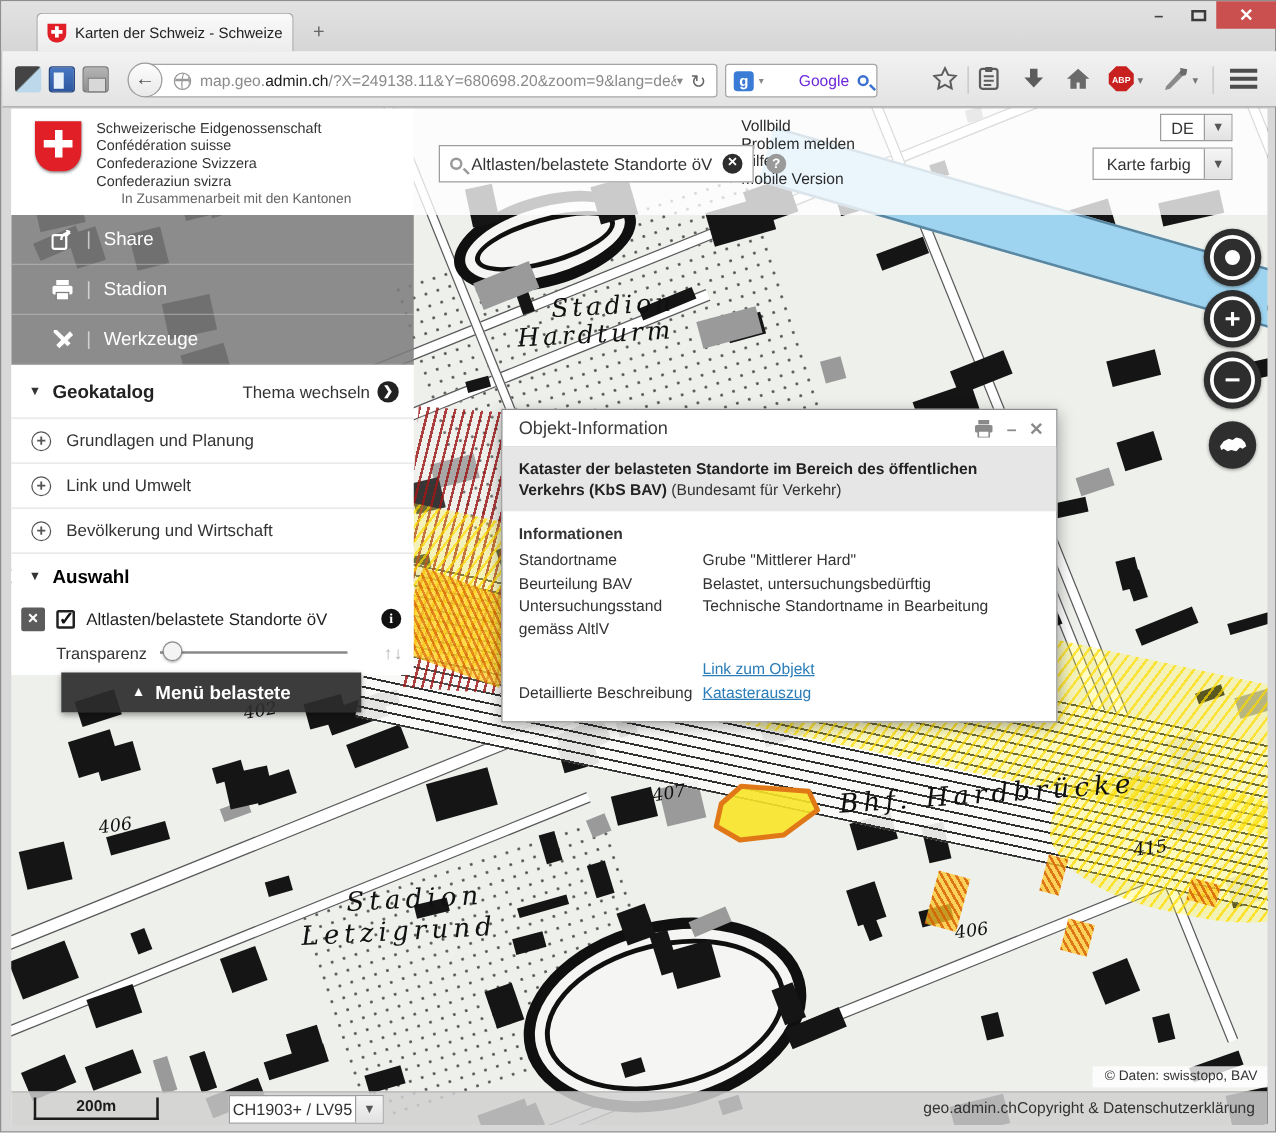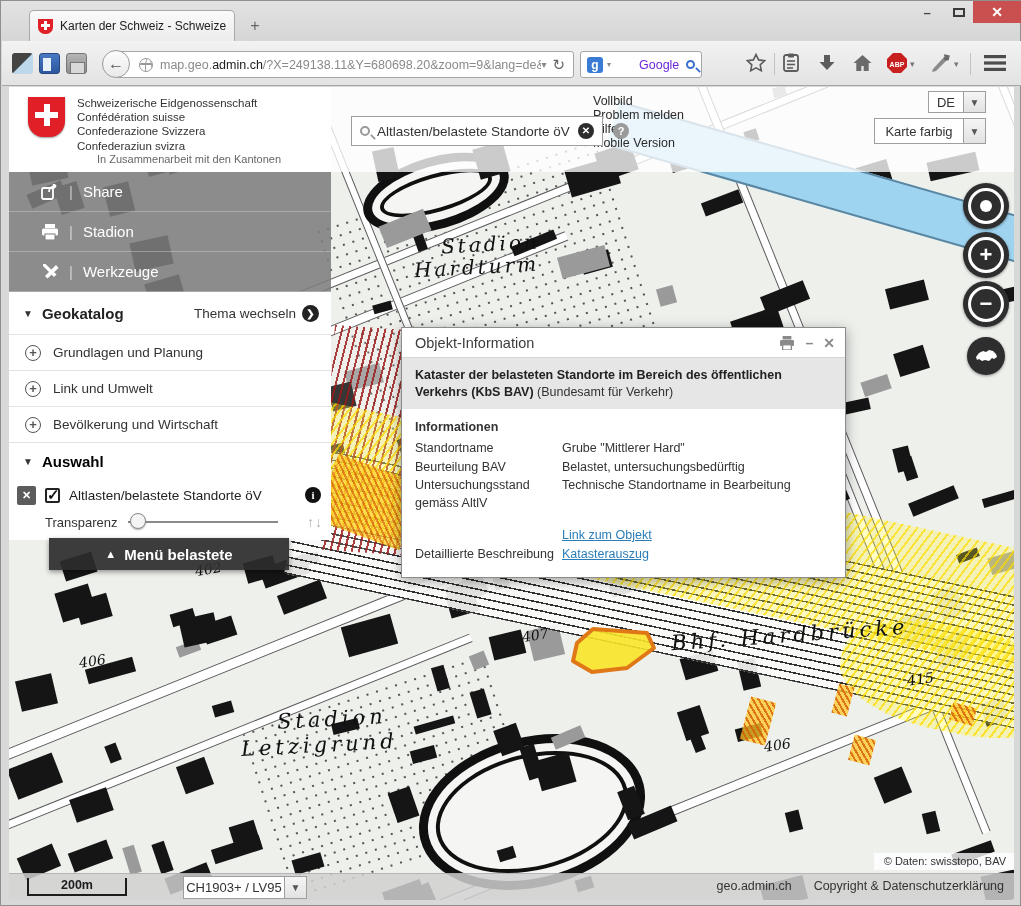--- a/index.html
+++ b/index.html
@@ -177,21 +177,21 @@
   .zglyph { font-size:22px; line-height:1; }
   #ctrl-ch   { left:958px; top:250px; width:38px; height:38px; display:flex; align-items:center; justify-content:center; }
 
   
   #bottombar { position:absolute; left:0; top:786px; width:1005px; height:27px; background:rgba(208,208,208,.85);
                border-top:1px solid rgba(160,160,160,.6); }
   #scalebar { position:absolute; left:18px; top:4px; width:100px; height:18px;
               border-left:2px solid #1c1c1c; border-right:2px solid #1c1c1c; border-bottom:2px solid #1c1c1c; }
   #scalebar span { position:absolute; width:100%; text-align:center; top:0px; font-size:12.5px; font-weight:bold; color:#1c1c1c; }
   #proj-select { position:absolute; left:174px; top:2px; width:124px; height:23px; }
-  #footlinks { position:absolute; right:10px; top:5px; font-size:12.5px; color:#333; display:flex; gap:22px; }
+  #footlinks { position:absolute; right:10px; top:5px; font-size:12.5px; color:#333; display:flex; }
 </style>
 </head>
 <body>
 
 <div id="frame">
 
   <div id="titlebar">
     <div id="tab">
       <div class="shield"></div>
       <div id="tab-title">Karten der Schweiz - Schweize...</div>

